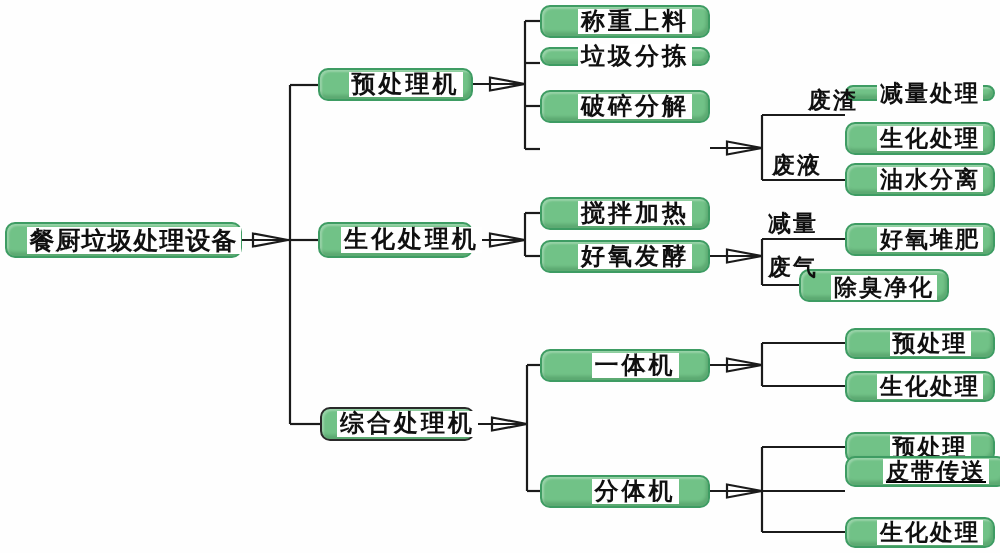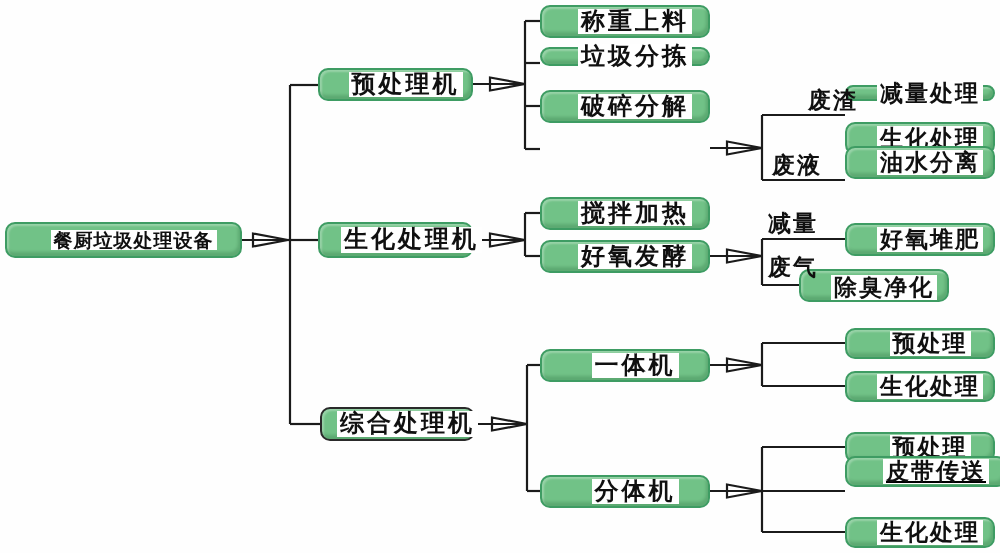--- a/index.html
+++ b/index.html
@@ -15,21 +15,21 @@
     position:absolute; background:#71c287; border:2px solid #3e9c63; border-radius:10px;
     display:flex; align-items:center; justify-content:center;
     box-shadow: inset -2px -4px 3px rgba(0,60,20,0.18), inset 2px 2px 2px rgba(255,255,255,0.28);
     box-sizing:border-box;
   }
   .node.dark-border { border-color:#2a2a2a; }
   .node .lbl {
     background:#ffffff; padding:0 3px; font-weight:700; color:#101010;
     letter-spacing:3px; white-space:nowrap; font-size:24px; line-height:1.08;margin-left:20px;
   }
-  .node.root .lbl { font-size:19px; letter-spacing:1px; }
+  .node.root .lbl { font-size:25px; letter-spacing:1px; }
   .node.small .lbl { font-size:23px; letter-spacing:2px; }
   .edge-label {
     position:absolute; font-weight:700; color:#101010; font-size:23px;
     letter-spacing:2px; white-space:nowrap; line-height:1;
   }
 </style>
 </head>
 <body>
 
 <div class="stage">
@@ -134,21 +134,21 @@
   <div class="node" style="left:540px; top:475px; width:170px; height:33px;">
     <span class="lbl">分体机</span>
   </div>
 
   <div class="node small" style="left:845px; top:85px; width:150px; height:16px;align-items:center;">
     <span class="lbl">减量处理</span>
   </div>
   <div class="node small" style="left:845px; top:122px; width:150px; height:33px;">
     <span class="lbl">生化处理</span>
   </div>
-  <div class="node small" style="left:845px; top:146px; width:150px; height:33px;">
+  <div class="node small" style="left:845px; top:163px; width:150px; height:33px;">
     <span class="lbl">油水分离</span>
   </div>
 
   <div class="node small" style="left:845px; top:223px; width:150px; height:33px;">
     <span class="lbl">好氧堆肥</span>
   </div>
   <div class="node small" style="left:799px; top:269px; width:150px; height:33px;align-items:flex-end;">
     <span class="lbl">除臭净化</span>
   </div>
 

